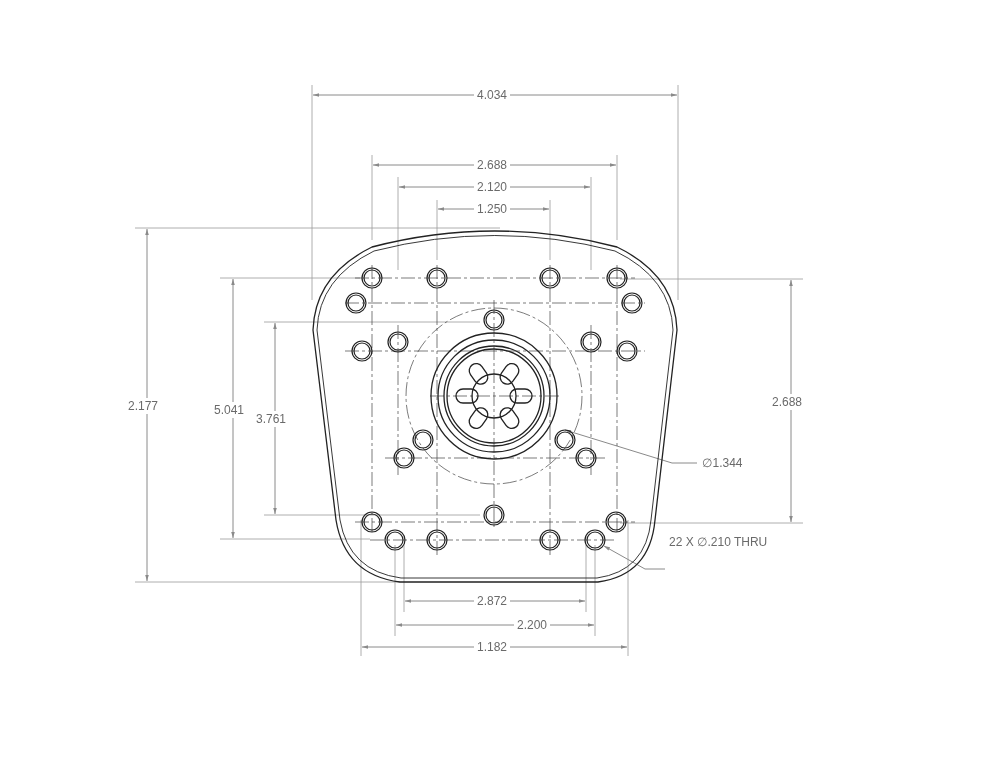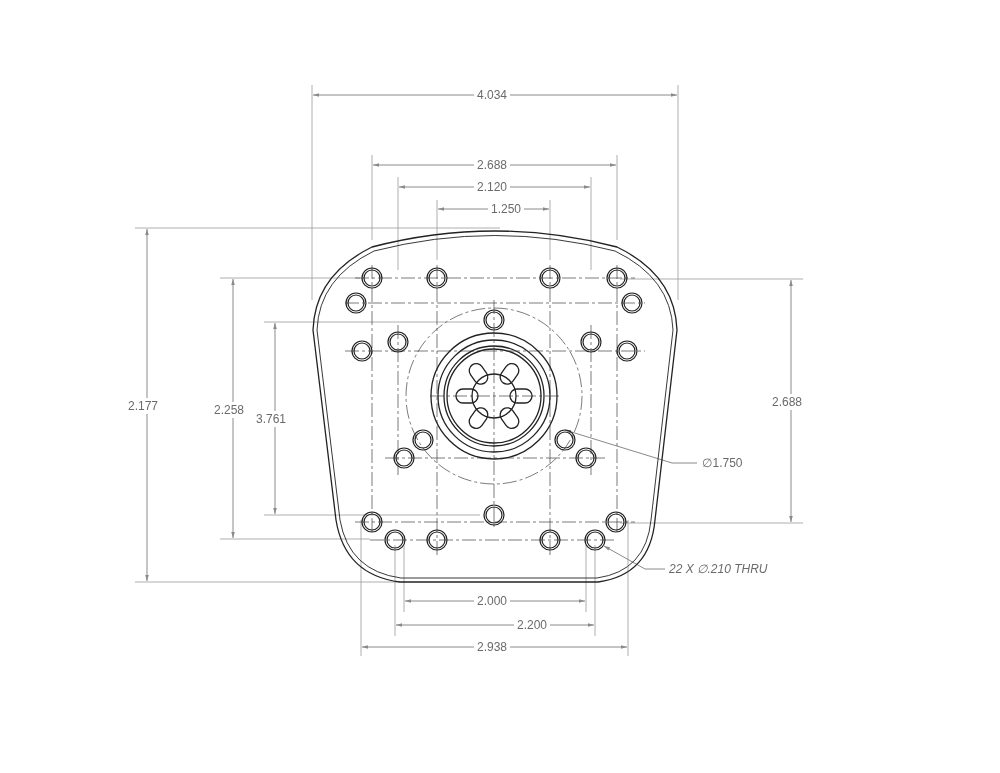--- a/index.html
+++ b/index.html
@@ -192,22 +192,22 @@
     <g>
         <circle class="hole" cx="595" cy="540" r="10"></circle>
         <circle class="hole" cx="595" cy="540" r="8"></circle>
       </g>
   </g>
 </svg>
 
 <span class="dimtxt" style="left:474px;top:87px;">4.034</span>
 <span class="dimtxt" style="left:474px;top:157px;">2.688</span>
 <span class="dimtxt" style="left:474px;top:179px;">2.120</span>
-<span class="dimtxt" style="left:488px;top:201px;">1.250</span>
+<span class="dimtxt" style="left:474px;top:201px;">1.250</span>
 <span class="dimtxt" style="left:125px;top:398px;">2.177</span>
-<span class="dimtxt" style="left:211px;top:402px;">2.258</span>
+<span class="dimtxt" style="left:211px;top:402px;">5.041</span>
 <span class="dimtxt" style="left:253px;top:411px;">3.761</span>
 <span class="dimtxt" style="left:769px;top:394px;">2.688</span>
-<span class="dimtxt" style="left:474px;top:593px;">2.000</span>
+<span class="dimtxt" style="left:474px;top:593px;">2.872</span>
 <span class="dimtxt" style="left:474px;top:617px;margin-left:40px;">2.200</span>
-<span class="dimtxt" style="left:474px;top:639px;">2.938</span>
-<span class="dimtxt" style="left:699px;top:455px;">∅1.750</span>
-<span class="dimtxt" style="left:666px;top:561px;font-style:italic;">22 X ∅.210 THRU</span>
+<span class="dimtxt" style="left:474px;top:639px;">1.182</span>
+<span class="dimtxt" style="left:699px;top:455px;">∅1.344</span>
+<span class="dimtxt" style="left:666px;top:534px;">22 X ∅.210 THRU</span>
 
 </body></html>

